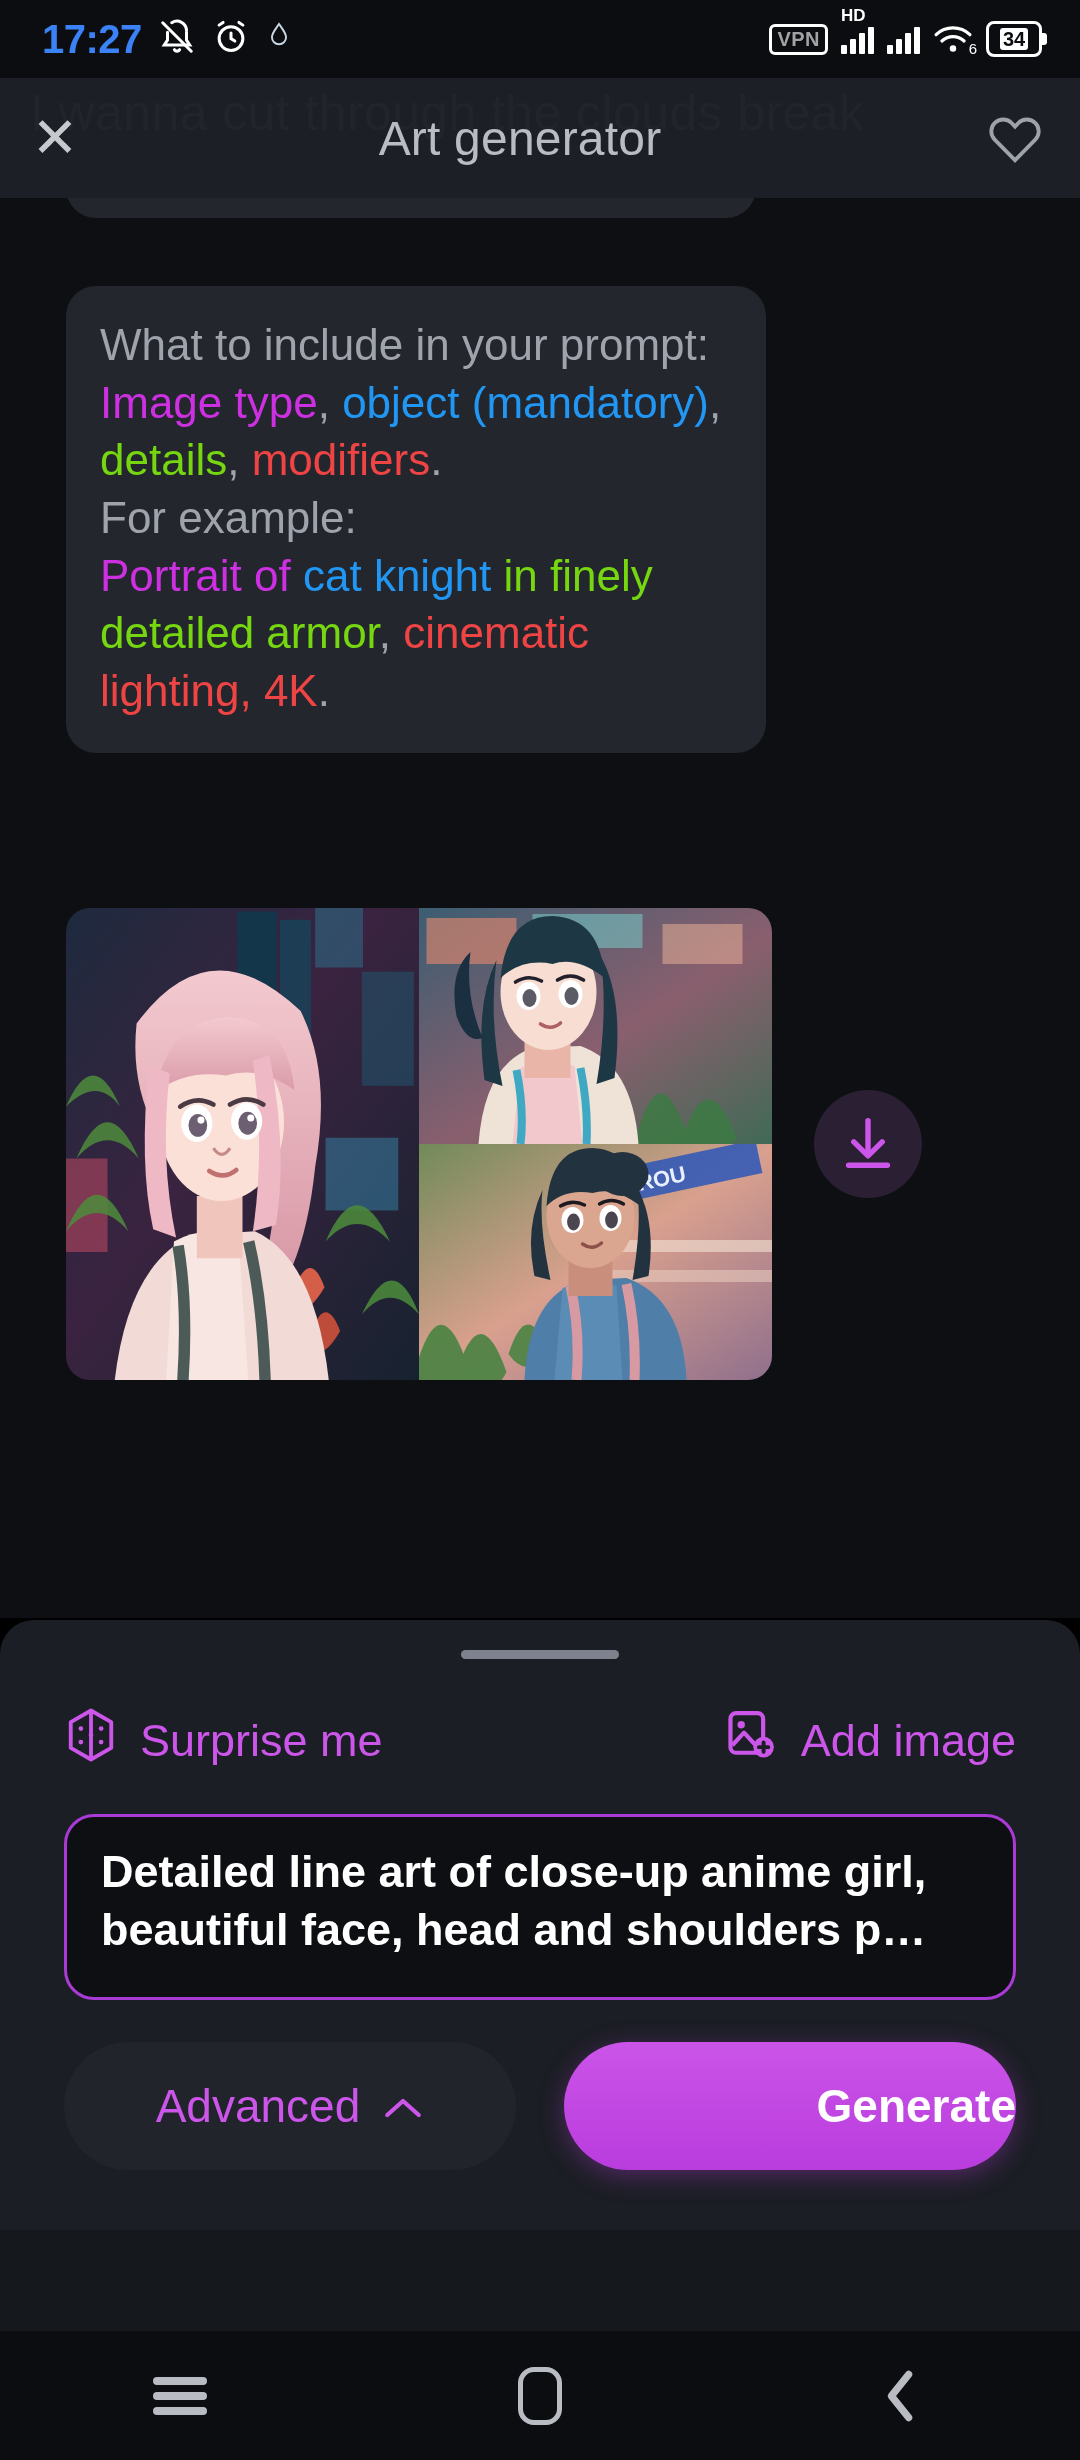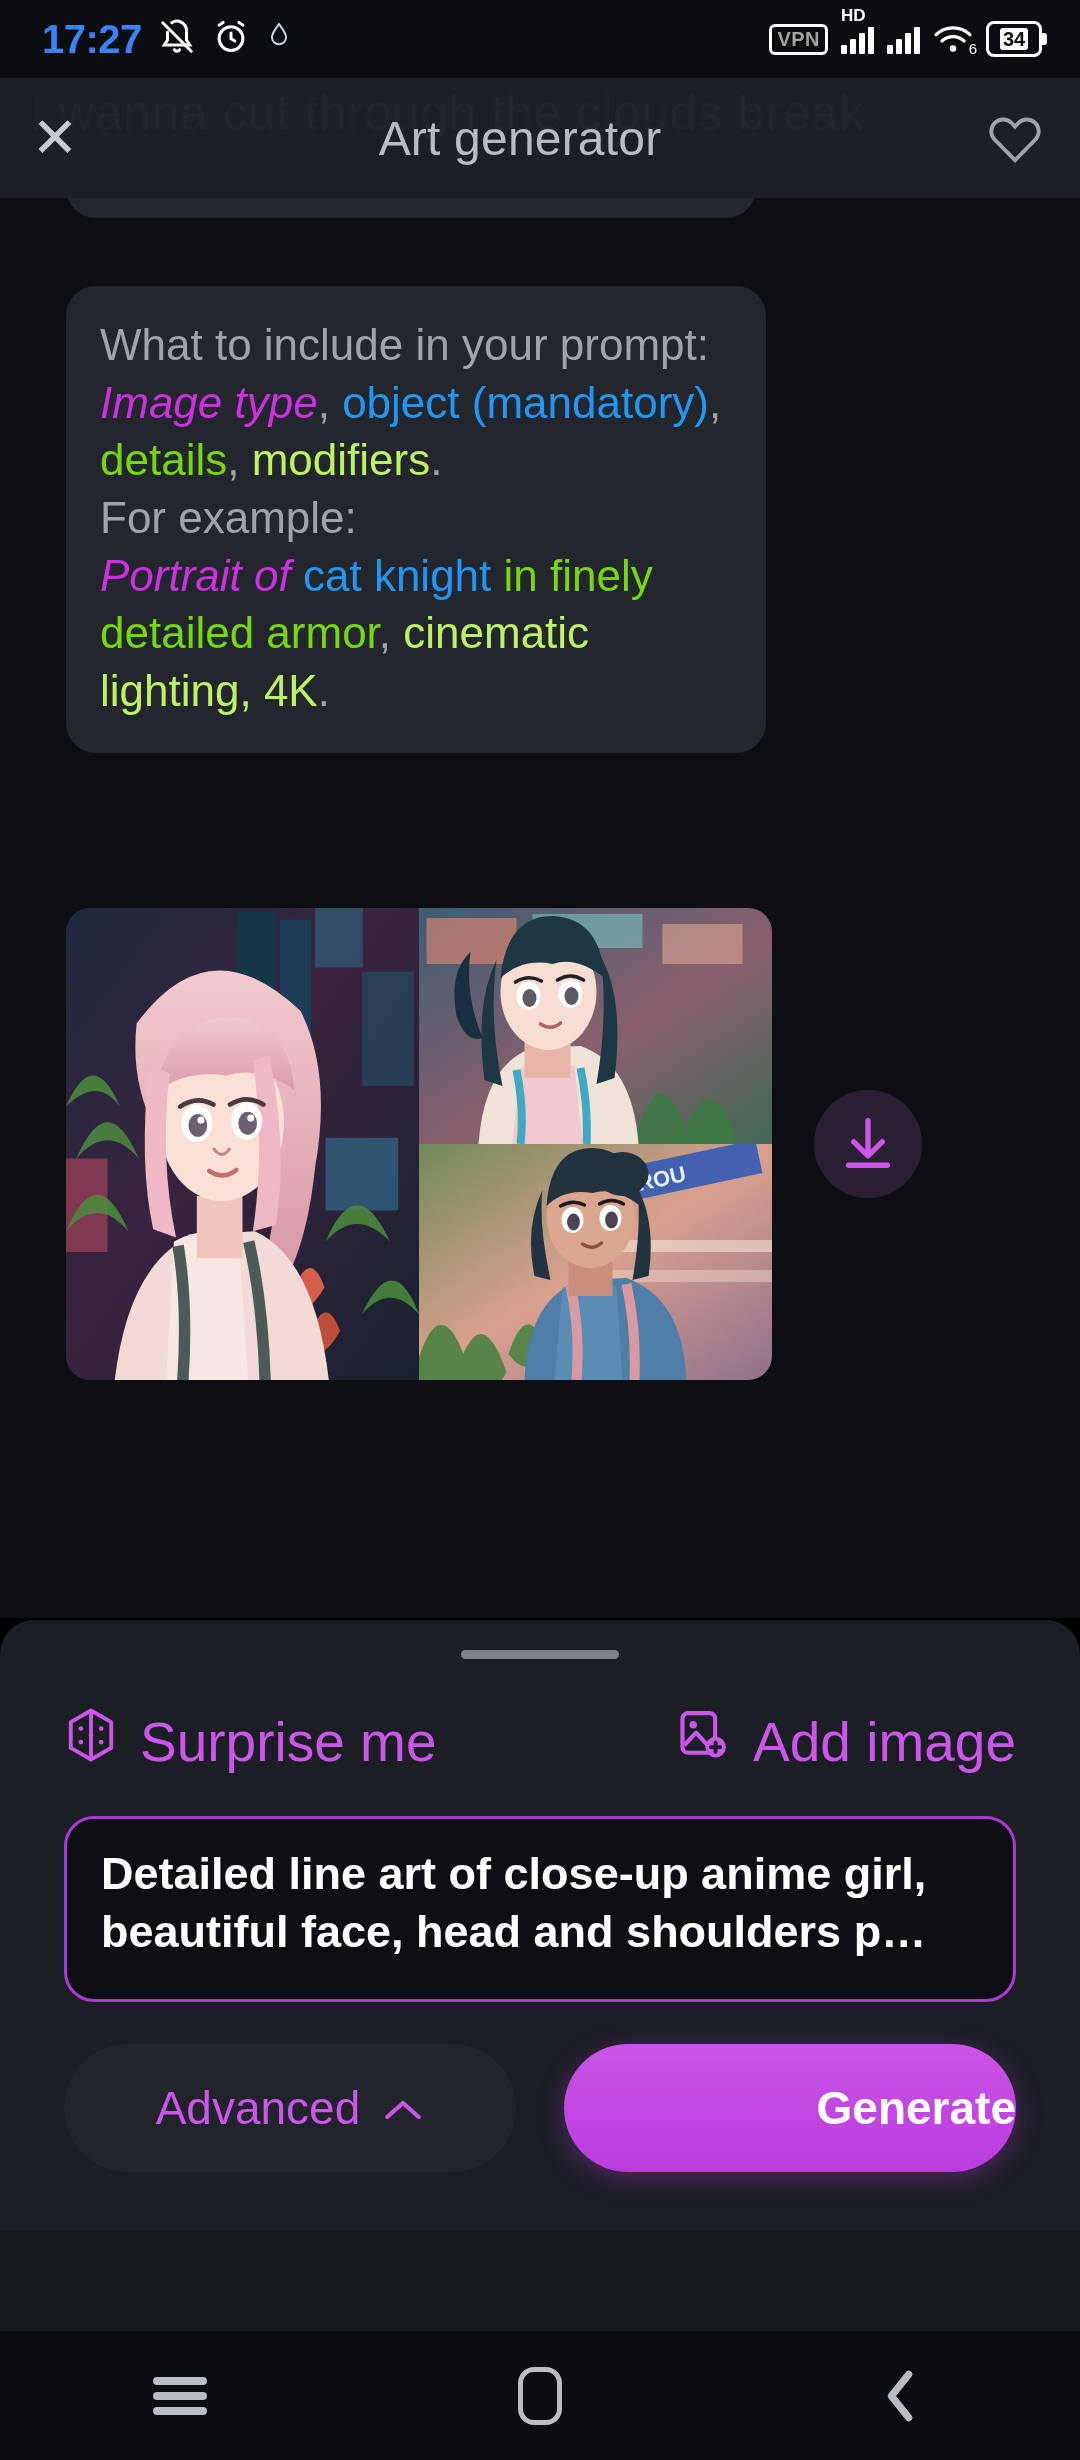--- a/index.html
+++ b/index.html
@@ -81,24 +81,24 @@
     position:absolute; top:-40px; left:66px; width:690px; height:60px;
     background:#23262d; border-radius:34px;
   }
 
   .help-card{
     position:absolute; top:88px; left:66px; width:700px;
     background:#23262d; border-radius:30px;
     padding:30px 34px 34px 34px;
     font-size:44px; line-height:1.31; color:#9fa3ab;
   }
-  .c-mag{ color:#cc30e0;font-style:italic; }
+  .c-mag{ color:#cc30e0; }
   .c-blue{ color:#2196f3; }
   .c-green{ color:#76d711; }
-  .c-gold{ color:#bef264; }
+  .c-gold{ color:#ef4444; }
   .c-grey{ color:#9fa3ab; }
 
   
   .prompt-row{
     position:absolute; top:570px; left:0; width:1080px;
     display:flex; align-items:center; justify-content:flex-end;
     padding-right:40px;
   }
   .regen-btn{
     width:94px; height:94px; border-radius:50%;
@@ -139,21 +139,21 @@
   }
   .grabber{
     width:158px; height:9px; border-radius:6px; background:#7d828c;
     margin:30px auto 0 auto;
   }
   .action-row{
     display:flex; align-items:center; margin-top:48px; padding:0 64px;
   }
   .action{
     display:flex; align-items:center; gap:22px;
-    color:#cc55ea; font-size:55px;
+    color:#cc55ea; font-size:45px;
   }
   .action.right{ margin-left:auto; }
 
   .prompt-input{
     margin:40px 64px 0 64px; height:186px;
     border:3px solid #a93ad6; border-radius:30px;
     background:#0d0f12;
     padding:26px 34px; font-size:45px; line-height:1.28;
     color:#ffffff; font-weight:700; overflow:hidden;
   }

